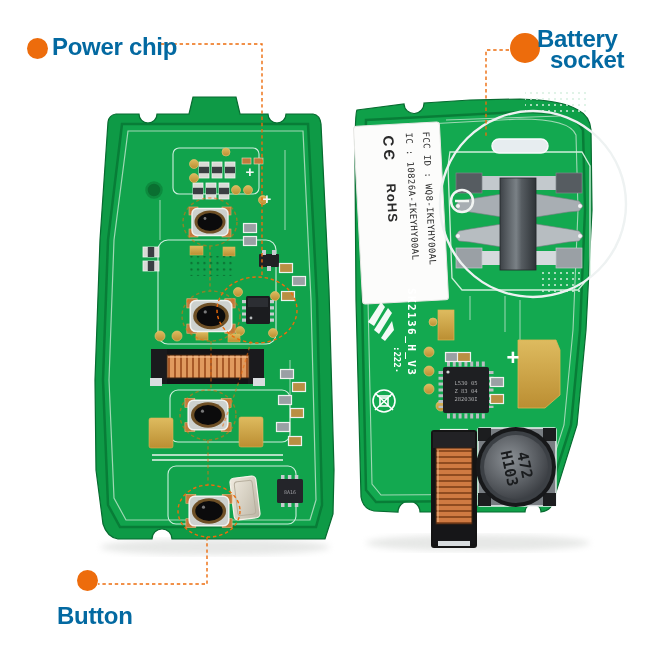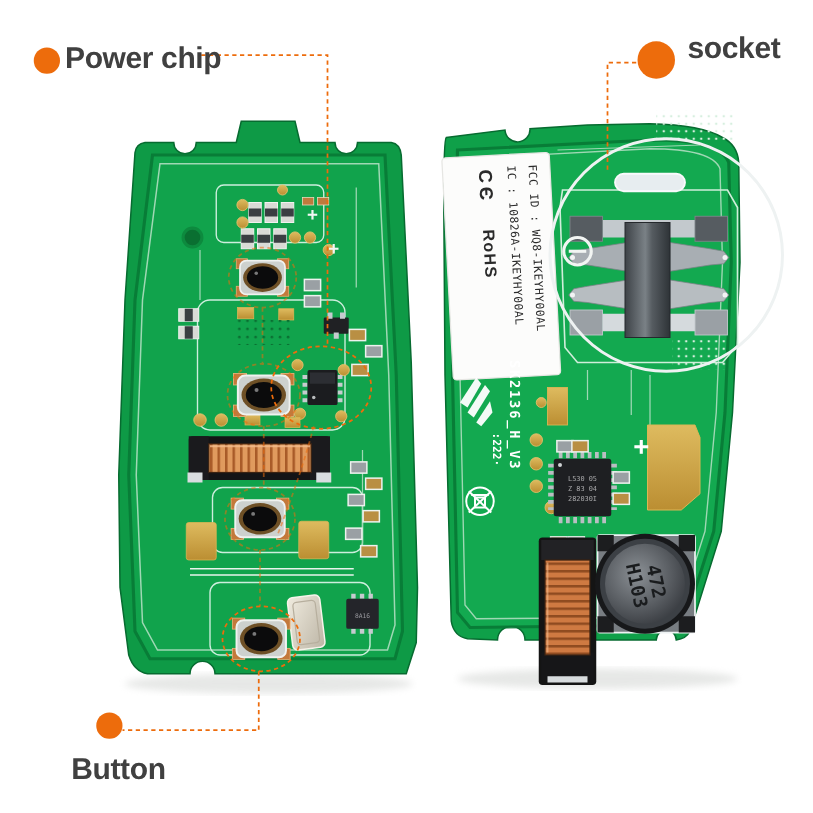--- a/index.html
+++ b/index.html
@@ -1,18 +1,18 @@
 <!DOCTYPE html>
 <html><head>
 <meta charset="utf-8">
 <style>
   html,body{margin:0;padding:0;background:#ffffff;}
   #stage{position:relative;width:650px;height:650px;background:#ffffff;overflow:hidden;
          font-family:"Liberation Sans",sans-serif;}
-  .anno{position:absolute;color:#404040;font-weight:700;font-size:24px;letter-spacing:-0.3px;}
+  .anno{position:absolute;color:#0369a1;font-weight:700;font-size:24px;letter-spacing:-0.3px;}
   .anno .ln{display:block;line-height:21px;}
   .dot{position:absolute;border-radius:50%;}
   svg text{user-select:none;}
 </style>
 </head>
 <body>
 
 <div id="stage">
 
 <svg width="650" height="650" viewBox="0 0 650 650">
@@ -332,20 +332,21 @@
 </svg>
 
 
 <span class="dot" style="left:27px;top:38px;width:21px;height:21px;background:#ED6C0C;"></span>
 <div class="anno" style="left:52px;top:36px;">
   <span class="ln">Power chip</span>
 </div>
 
 <span class="dot" style="left:510px;top:33px;width:30px;height:30px;background:#ED6C0C;"></span>
 <div class="anno" style="left:537px;top:28px;">
+  <span class="ln">Battery</span>
   <span class="ln" style="margin-left:13px;">socket</span>
 </div>
 
 <span class="dot" style="left:77px;top:570px;width:21px;height:21px;background:#ED6C0C;"></span>
 <div class="anno" style="left:57px;top:584px;margin-top:21px;">
   <span class="ln">Button</span>
 </div>
 
 </div>
 

